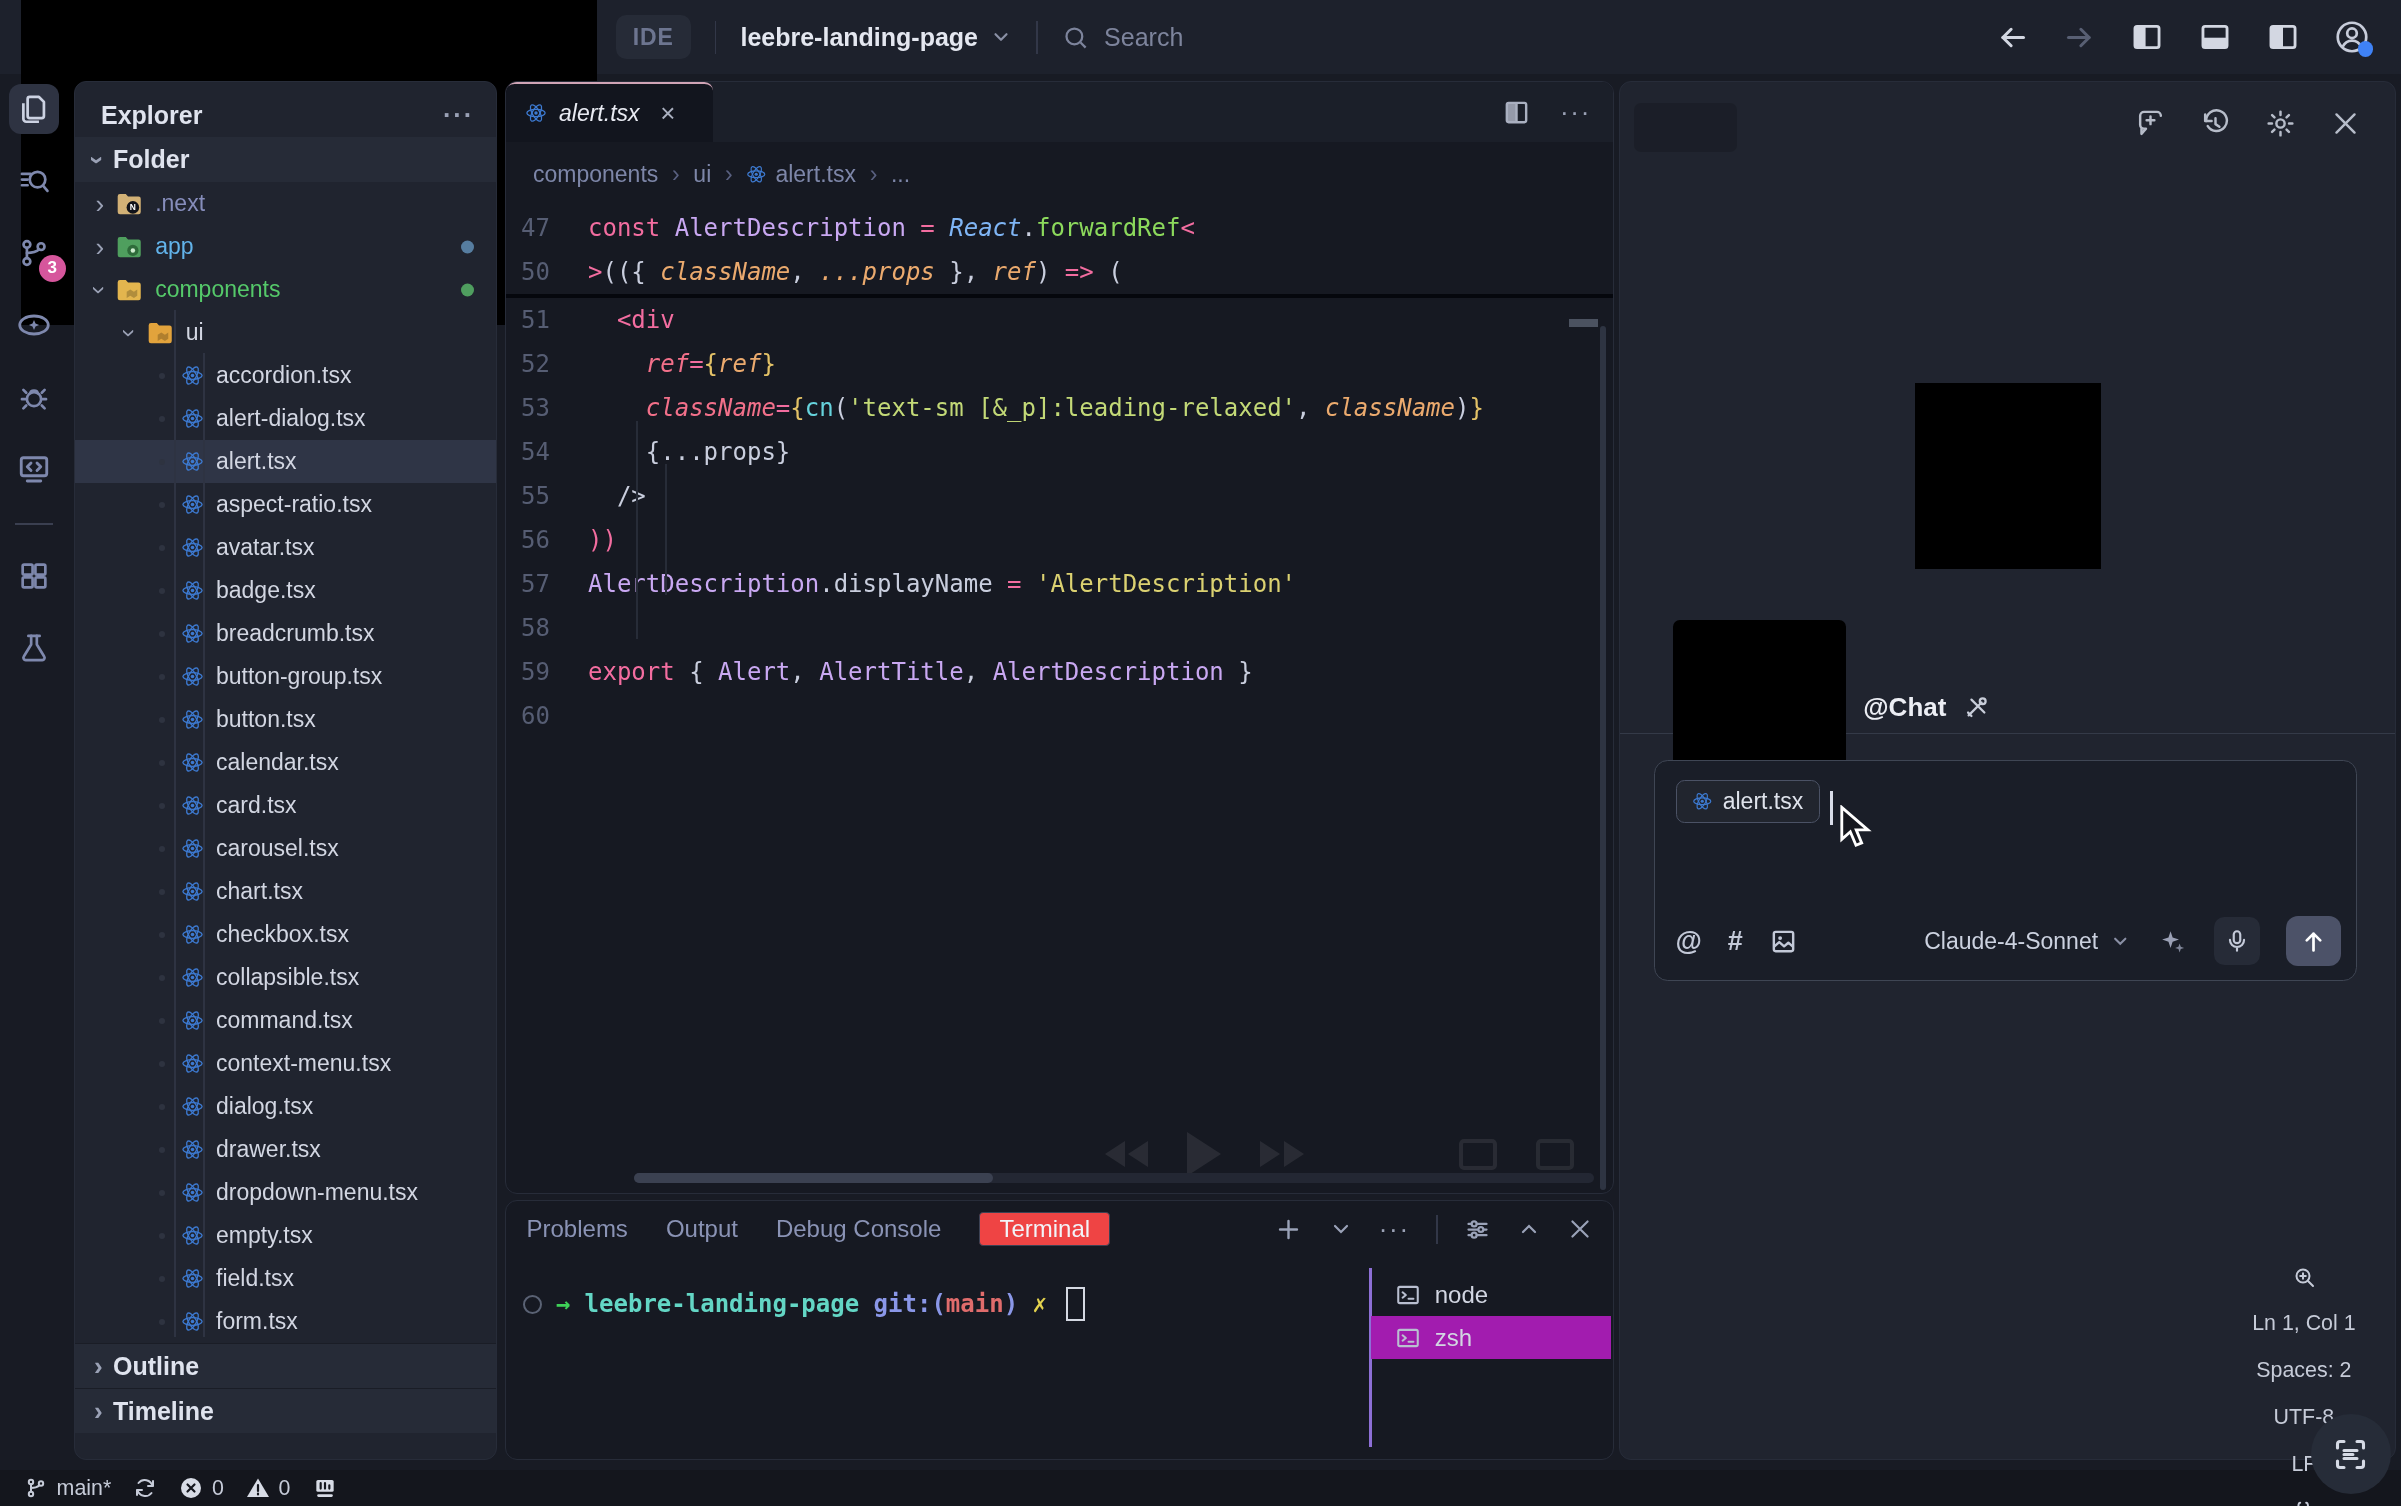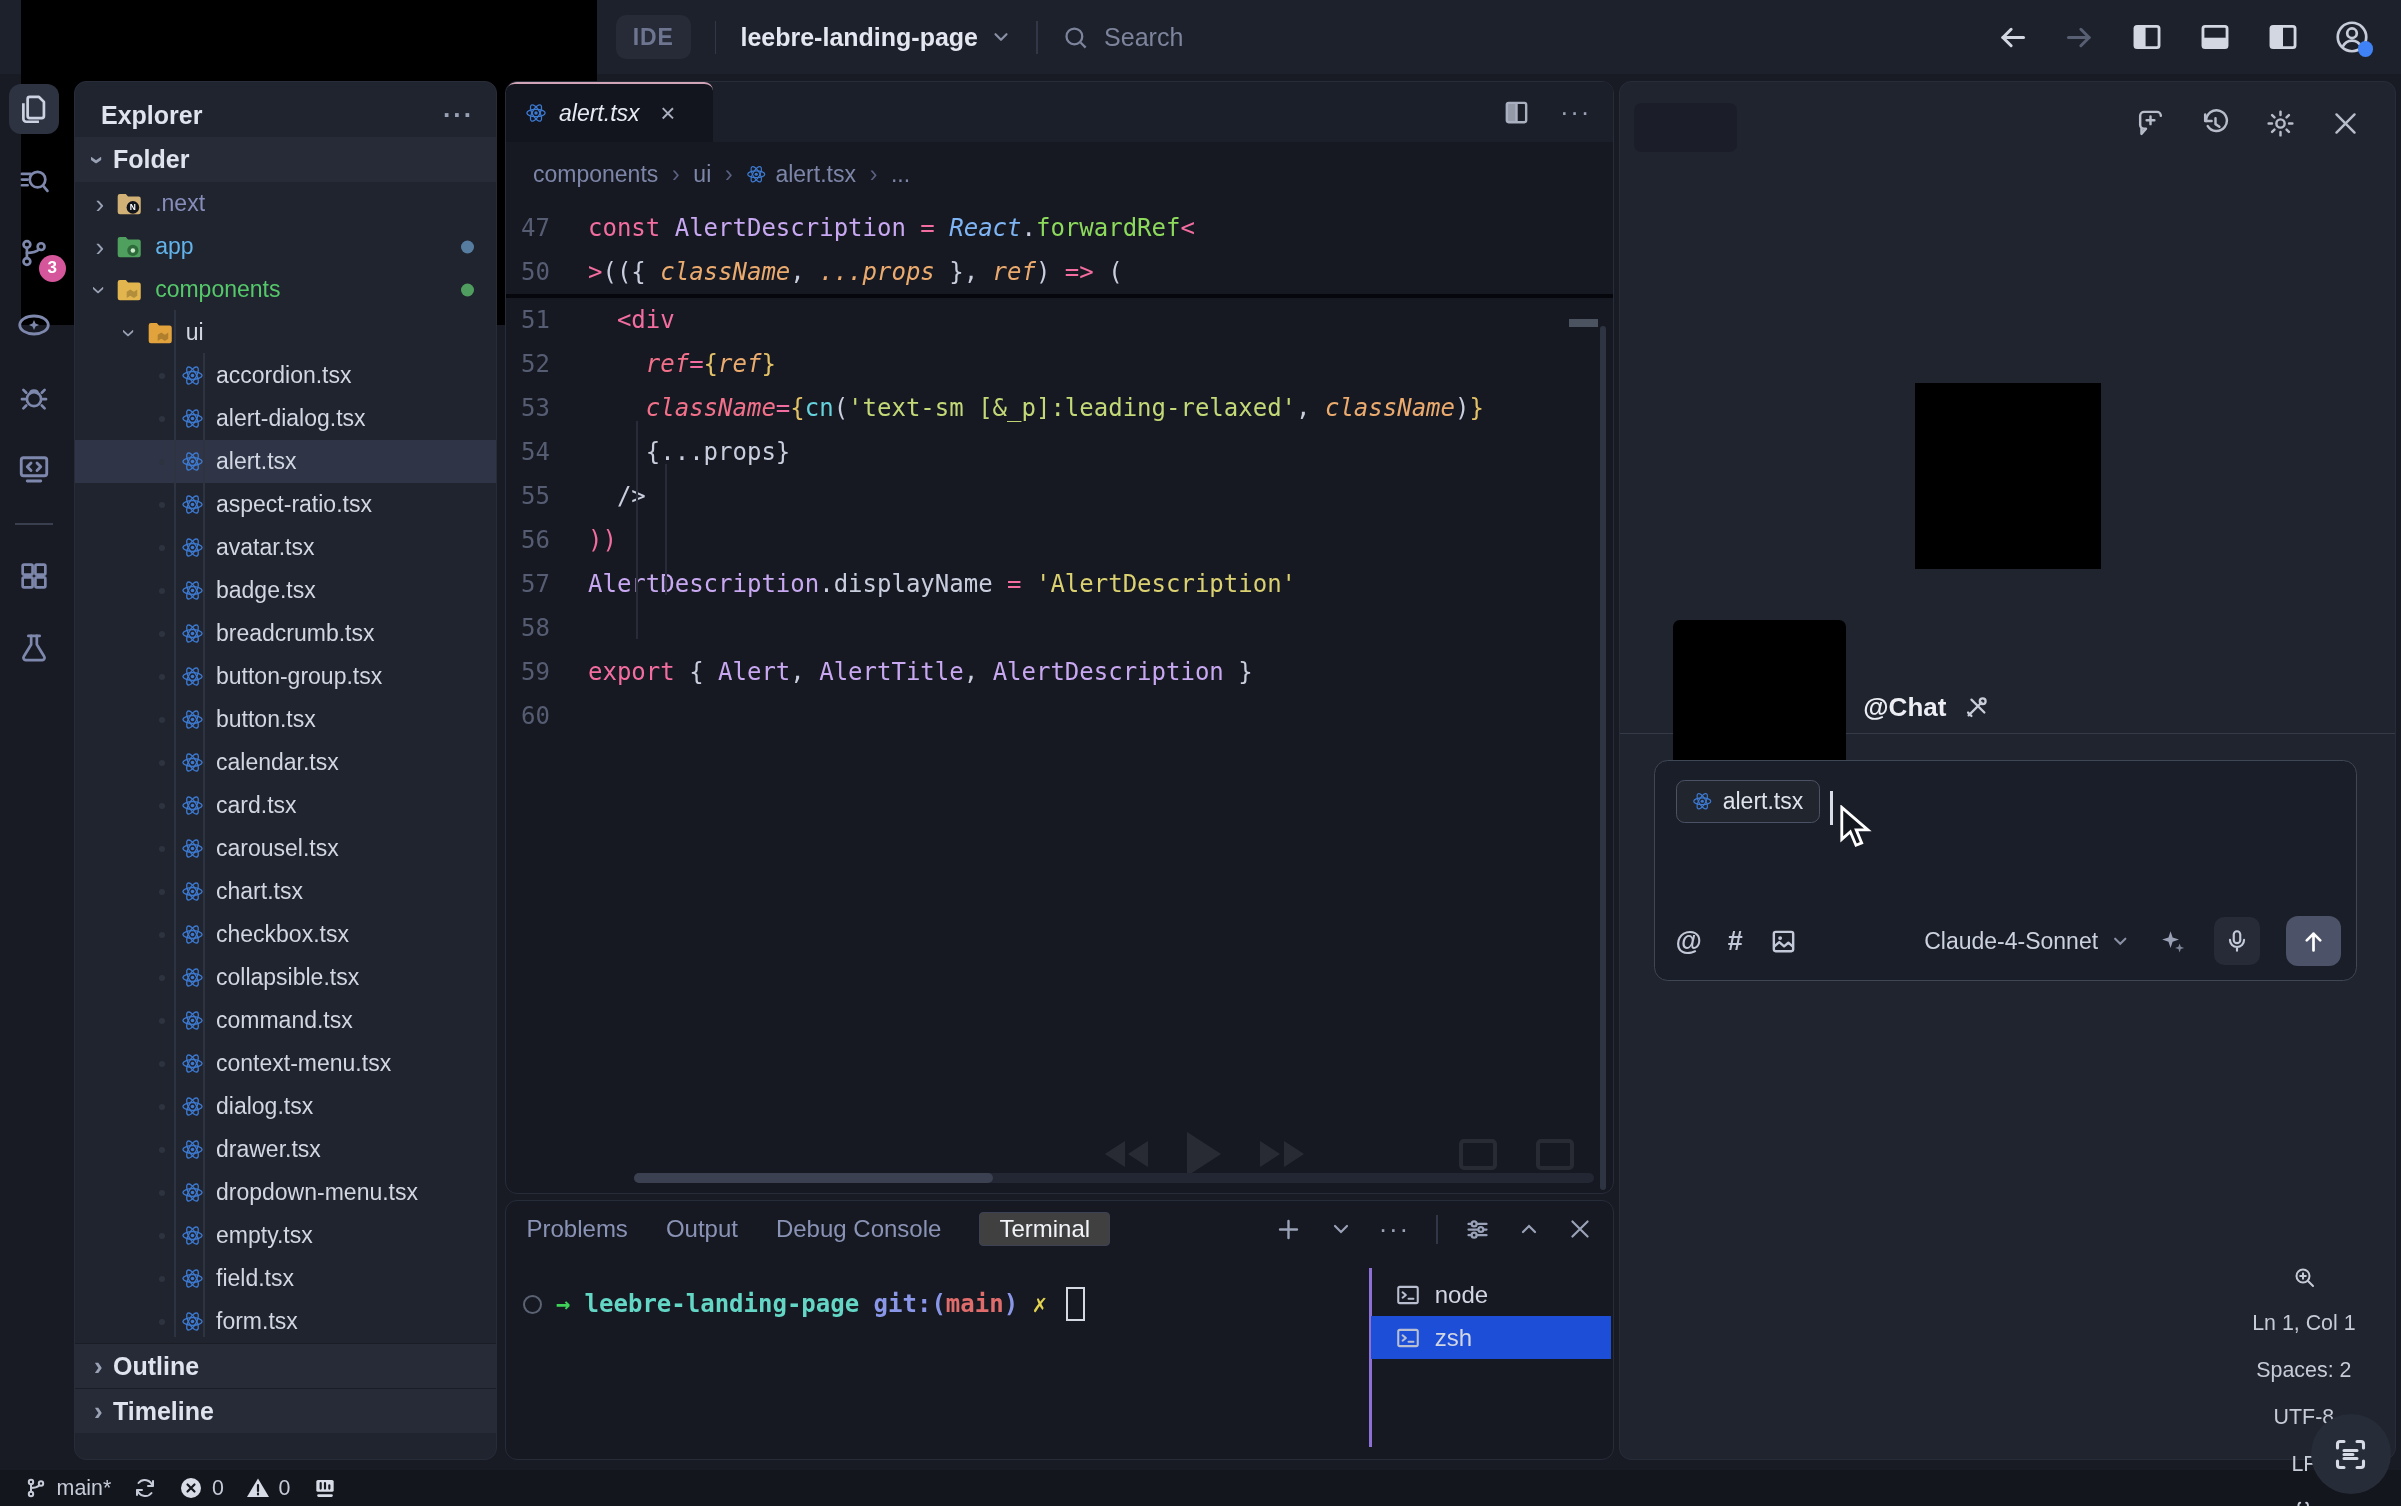--- a/index.html
+++ b/index.html
@@ -99,36 +99,36 @@
   .tri { width:0; height:0; border-top:22px solid transparent; border-bottom:22px solid transparent;
     border-left:34px solid #fff; }
   .tri.small { border-top-width:13.7px; border-bottom-width:13.7px; border-left-width:20.5px; }
   .grect { width:38px; height:31px; border:4.3px solid #fff; border-radius:5.1px; }
 
   
   .terminal { left:505px; top:1200px; width:1109px; height:260px; background:#161922;
     border:0.9px solid #272c39; border-radius:12px; position:absolute; overflow:hidden; }
   .ptab-row { height:56px; display:flex; align-items:center; padding:0 20.5px; gap:38px; }
   .ptab { font-size:24px; color:#8a93b5; }
-  .ptab.active { color:#f2f4f8; border:1.7px solid #3c4254; background:#404040;
+  .ptab.active { color:#f2f4f8; border:1.7px solid #3c4254; background:#ef4444;
     border-radius:4px; padding:2px 19px; }
   .panel-actions { margin-left:auto; display:flex; align-items:center; gap:26px; color:#9aa2b8; }
   .pa-div { width:1.7px; height:29px; background:#323748; }
   .term-line { position:absolute; left:17px; top:86px; display:flex; align-items:center; gap:13.7px;
     font-family:"DejaVu Sans Mono", monospace; font-size:24px; }
   .term-circle { width:19px; height:19px; border-radius:50%; border:2.6px solid #5a6274; }
   .t-arrow{color:#3fd158;font-weight:bold;} .t-teal{color:#63d6c5;font-weight:bold;}
   .t-gitp{color:#8a97e8;font-weight:bold;} .t-branch{color:#e06c6c;font-weight:bold;}
   .t-dirty{color:#e3d24e;} .t-fg{color:#c9cede;}
   .term-cursor { width:19px; height:34px; border:2.6px solid #d4d8e2; margin-left:5.1px; }
   .proc-sep { position:absolute; left:863px; top:67px; bottom:12px; width:2.6px; background:#8d6fd6; }
   .proc-list { position:absolute; left:865px; right:1.7px; top:72px; }
   .proc-row { height:43px; display:flex; align-items:center; gap:13.7px; padding-left:24px;
     font-size:24px; color:#d2d6e2; }
-  .proc-row.sel { background:#1d4ed8; }
+  .proc-row.sel { background:#a21caf; }
   .proc-row svg { color:#b9bfd0; }
 
   
   .chat { left:1619px; top:81px; width:777px; height:1379px; overflow:hidden; }
   .chat-top { position:absolute; top:26px; right:34px; display:flex; gap:34px; color:#b6bcc9; }
   .chat-ghost { position:absolute; left:13.7px; top:21.4px; width:103px; height:49px;
     background:rgba(0,0,0,0.15); border-radius:6.8px; }
   .chat-hero { position:absolute; top:301px; left:0; right:0; text-align:center; }
   .hero-logo { width:111px; height:111px; margin:0 auto; }
   .hero-text { margin-top:38px; font-size:38px; font-weight:500; }

